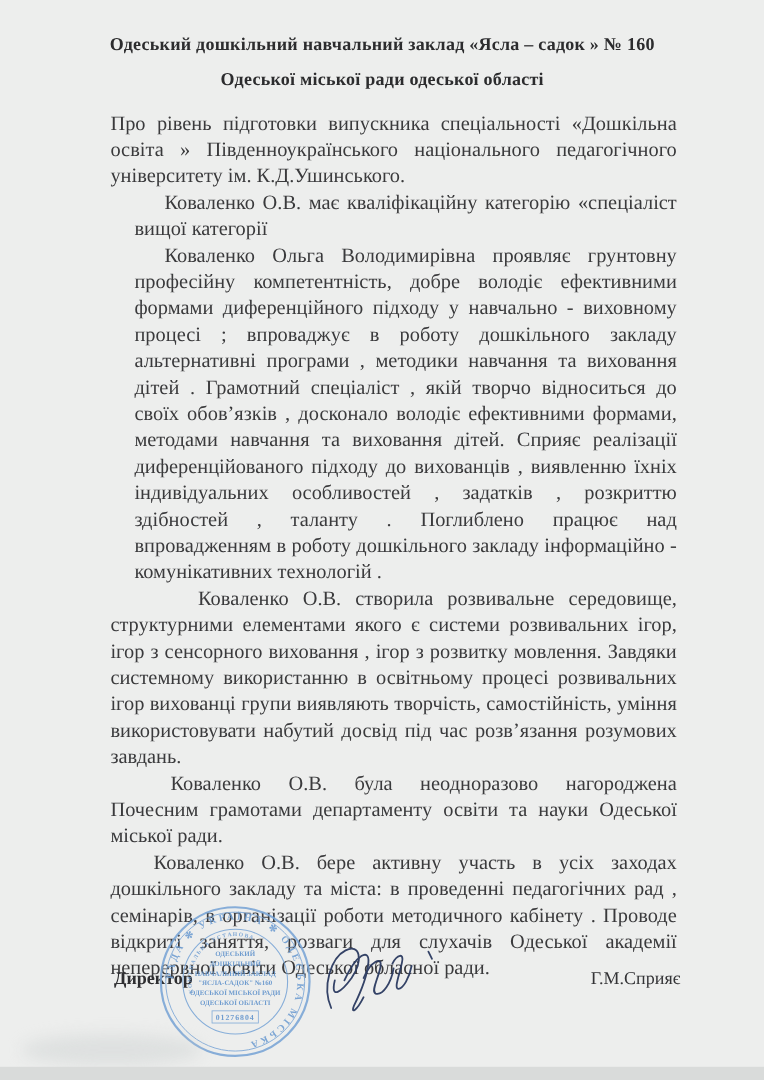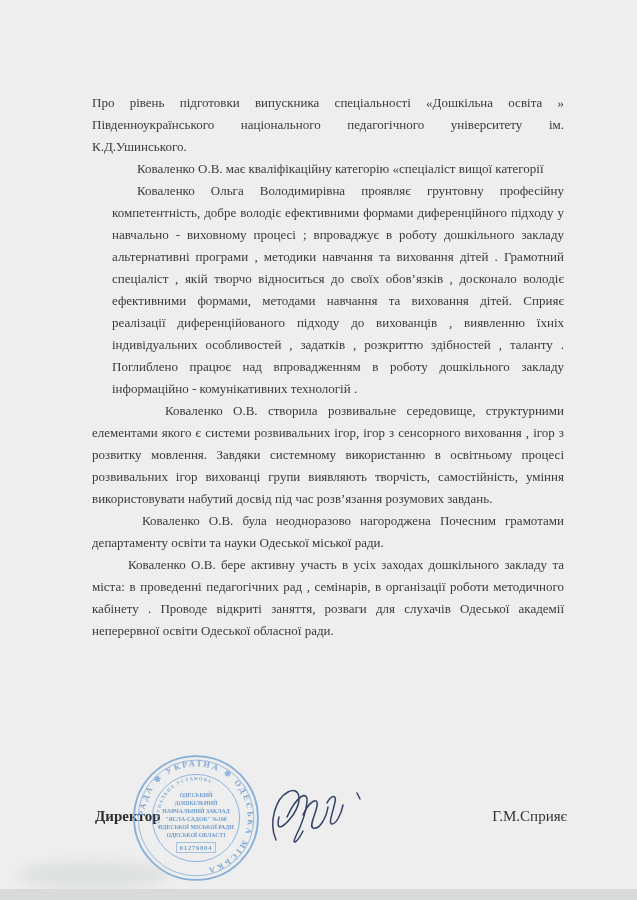--- a/index.html
+++ b/index.html
@@ -12,21 +12,21 @@
     color:#39393b;
     overflow:hidden;
   }
   .titles{
     position:absolute;top:24px;left:0;right:0;
     text-align:center;font-weight:bold;font-size:15px;line-height:29px;
     color:#2c2c2e;letter-spacing:.2px;
   }
   .body-text{
     position:absolute;top:92px;left:92px;width:472px;
-    font-size:13px;line-height:22px;text-align:justify;
+    font-size:17px;line-height:22px;text-align:justify;
     color:#3a3a3c;
     font-family:Liberation Serif, serif;
   }
   .para{margin:0;}
   .ind0{text-indent:0;}
   .ind25{text-indent:25px;margin-left:20px;}
   .ind36{text-indent:36px;}
   .ind50{text-indent:50px;}
   .ind73{text-indent:73px;}
   .sig-row{
@@ -58,20 +58,24 @@
   .smudge{
     position:absolute;left:18px;top:862px;width:150px;height:26px;
     background:rgba(205,209,208,.45);filter:blur(6px);border-radius:50%;
   }
 </style>
 </head>
 <body>
 
 <div class="page">
 
+  <div class="titles">
+    <div>Одеський дошкільний навчальний заклад «Ясла – садок » № 160</div>
+    <div>Одеської міської ради одеської області</div>
+  </div>
 
   <div class="body-text">
     <p class="para ind0">Про рівень підготовки випускника спеціальності «Дошкільна освіта » Південноукраїнського національного педагогічного університету ім. К.Д.Ушинського.</p>
     <p class="para ind25">Коваленко О.В. має кваліфікаційну категорію «спеціаліст вищої категорії</p>
     <p class="para ind25">Коваленко Ольга Володимирівна проявляє грунтовну професійну компетентність, добре володіє ефективними формами диференційного підходу у навчально - виховному процесі ; впроваджує в роботу дошкільного закладу альтернативні програми , методики навчання та виховання дітей . Грамотний спеціаліст , якій творчо відноситься до своїх обов’язків , досконало володіє ефективними формами, методами навчання та виховання дітей. Сприяє реалізації диференційованого підходу до вихованців , виявленню їхніх індивідуальних особливостей , задатків , розкриттю здібностей , таланту . Поглиблено працює над впровадженням в роботу дошкільного закладу інформаційно - комунікативних технологій .</p>
     <p class="para ind73">Коваленко О.В. створила розвивальне середовище, структурними елементами якого є системи розвивальних ігор, ігор з сенсорного виховання , ігор з розвитку мовлення. Завдяки системному використанню в освітньому процесі розвивальних ігор вихованці групи виявляють творчість, самостійність, уміння використовувати набутий досвід під час розв’язання розумових завдань.</p>
     <p class="para ind50">Коваленко О.В. була неодноразово нагороджена Почесним грамотами департаменту освіти та науки Одеської міської ради.</p>
     <p class="para ind36">Коваленко О.В. бере активну  участь в усіх заходах дошкільного закладу  та міста: в проведенні педагогічних рад , семінарів, в організації роботи методичного кабінету . Проводе відкриті заняття, розваги для слухачів Одеської академії неперервної освіти Одеської обласної ради.</p>
   </div>
 

